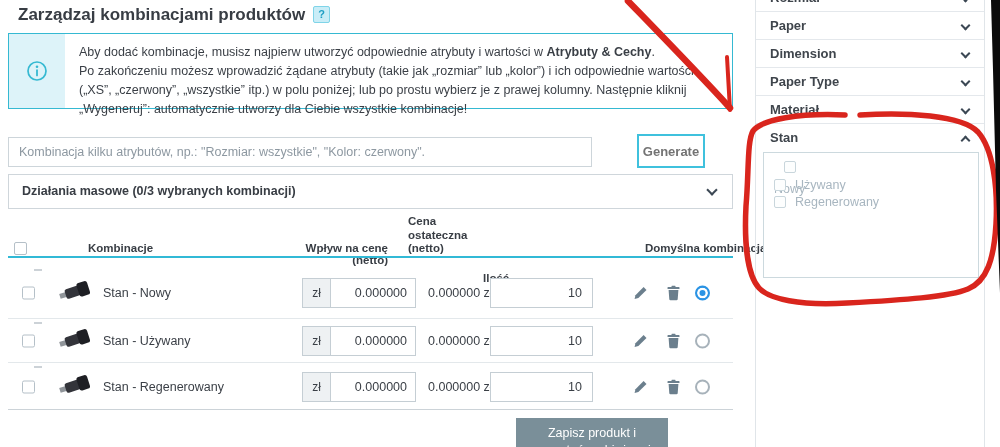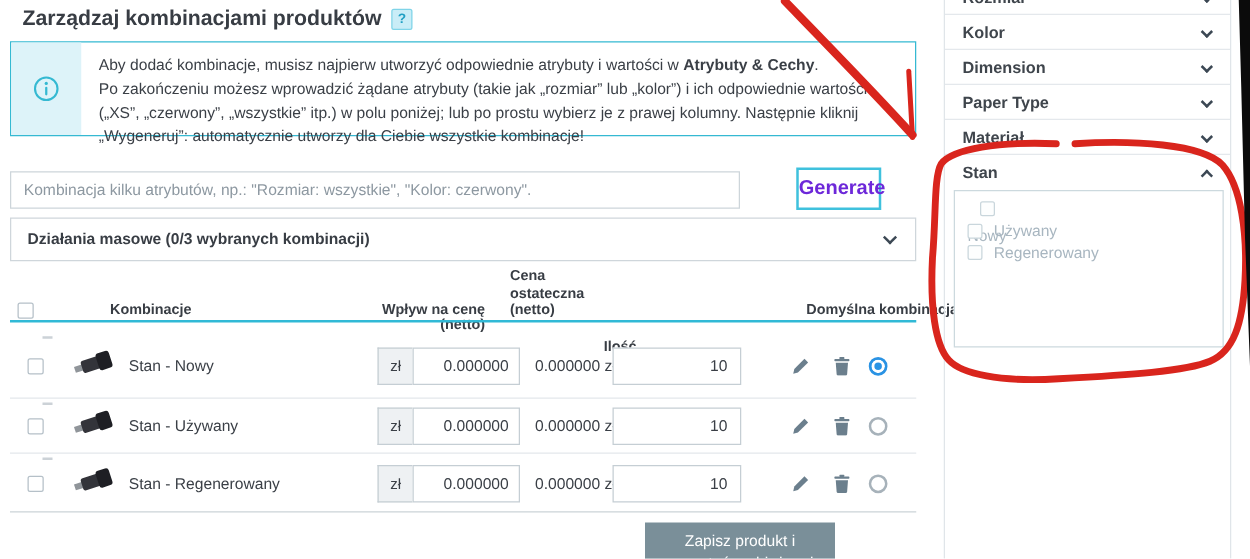--- a/index.html
+++ b/index.html
@@ -15,21 +15,21 @@
   
   .info-box { position:absolute; left:8px; top:33px; width:725px; height:76px; border:1px solid #35b9d2; display:flex; background:#fff; }
   .info-box .icon-col { width:56px; background:#ddf3f9; display:flex; align-items:center; justify-content:center; flex:none; }
   .info-box .txt { padding:9px 14px 8px 14px; font-size:12.5px; line-height:19px; color:#3a3f46; }
 
   
   .gen-input { position:absolute; left:8px; top:137px; width:584px; height:30px; border:1px solid #cdd5da; padding:12px 10px;
                font-size:12.5px; color:#3a3f46; font-family:inherit; }
   .gen-input::placeholder { color:#8d98a1; opacity:1; }
   .generate-btn { position:absolute; left:637px; top:134px; width:68px; height:34px; background:#fff; border:2px solid #3fc1dd;
-                  color:#6d28d9; font-size:16px; font-weight:600; font-family:inherit; cursor:pointer; }
+                  color:#737373; font-size:13px; font-weight:600; font-family:inherit; cursor:pointer; }
 
   
   .bulk-bar { position:absolute; left:8px; top:174px; width:725px; height:35px; border:1px solid #cfd6db; background:#fff; cursor:pointer; }
   .bulk-bar .lbl { position:absolute; left:13px; top:0; line-height:33px; font-size:12.5px; font-weight:700; color:#383d44; }
   .chev { display:inline-block; width:8px; height:8px; border-right:2px solid #3c4854; border-bottom:2px solid #3c4854; }
   .chev.down { transform:rotate(45deg); }
   .chev.up { transform:rotate(-135deg); }
   .bulk-bar .chev { position:absolute; right:16px; top:11px; }
 
   
@@ -212,21 +212,21 @@
   <div class="bottom-line"></div>
 
   <button class="save-btn">Zapisz produkt i pozostań na bieżącej stronie</button>
 
   <div class="sidebar">
     <div class="acc-item" style="top:-16px;">
       <span class="lbl">Rozmiar</span>
       <span class="chev down"></span>
     </div>
     <div class="acc-item" style="top:12px;">
-      <span class="lbl">Kolor</span>
+      <span class="lbl">Paper</span>
       <span class="chev down"></span>
     </div>
     <div class="acc-item" style="top:68px;">
       <span class="lbl">Paper Type</span>
       <span class="chev down"></span>
     </div>
     <div class="acc-item" style="top:40px;">
       <span class="lbl">Dimension</span>
       <span class="chev down"></span>
     </div>

